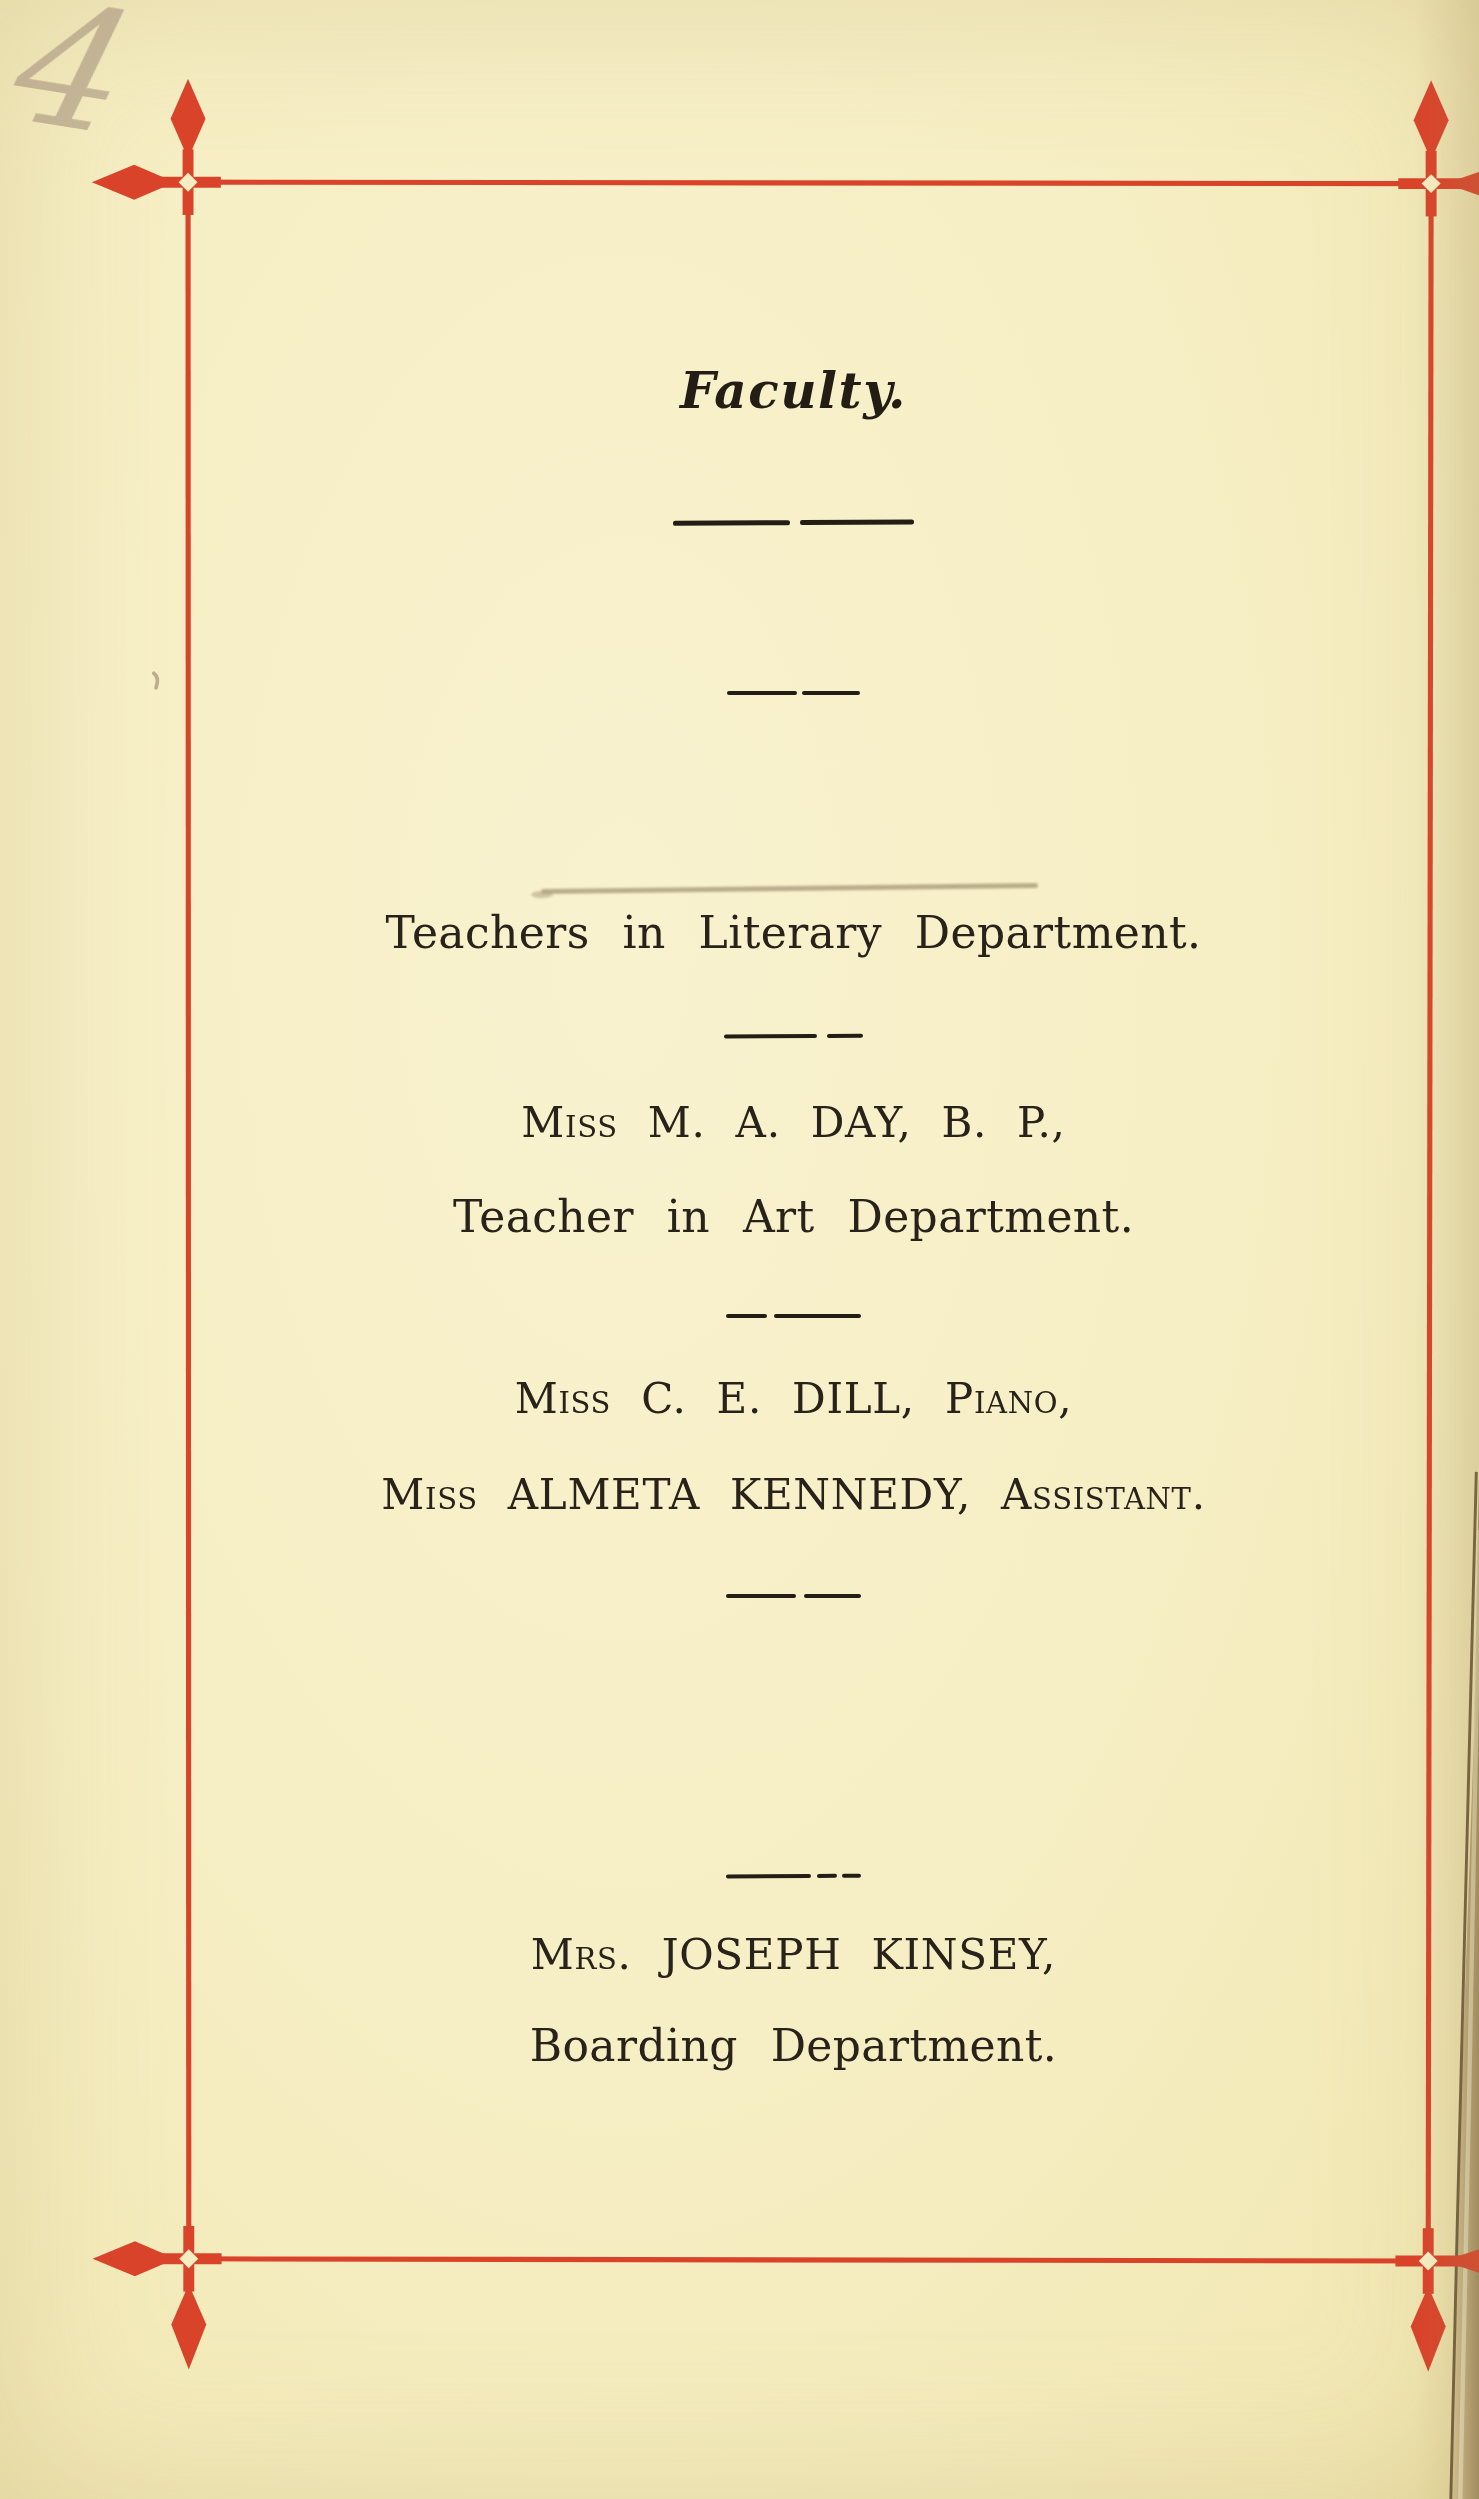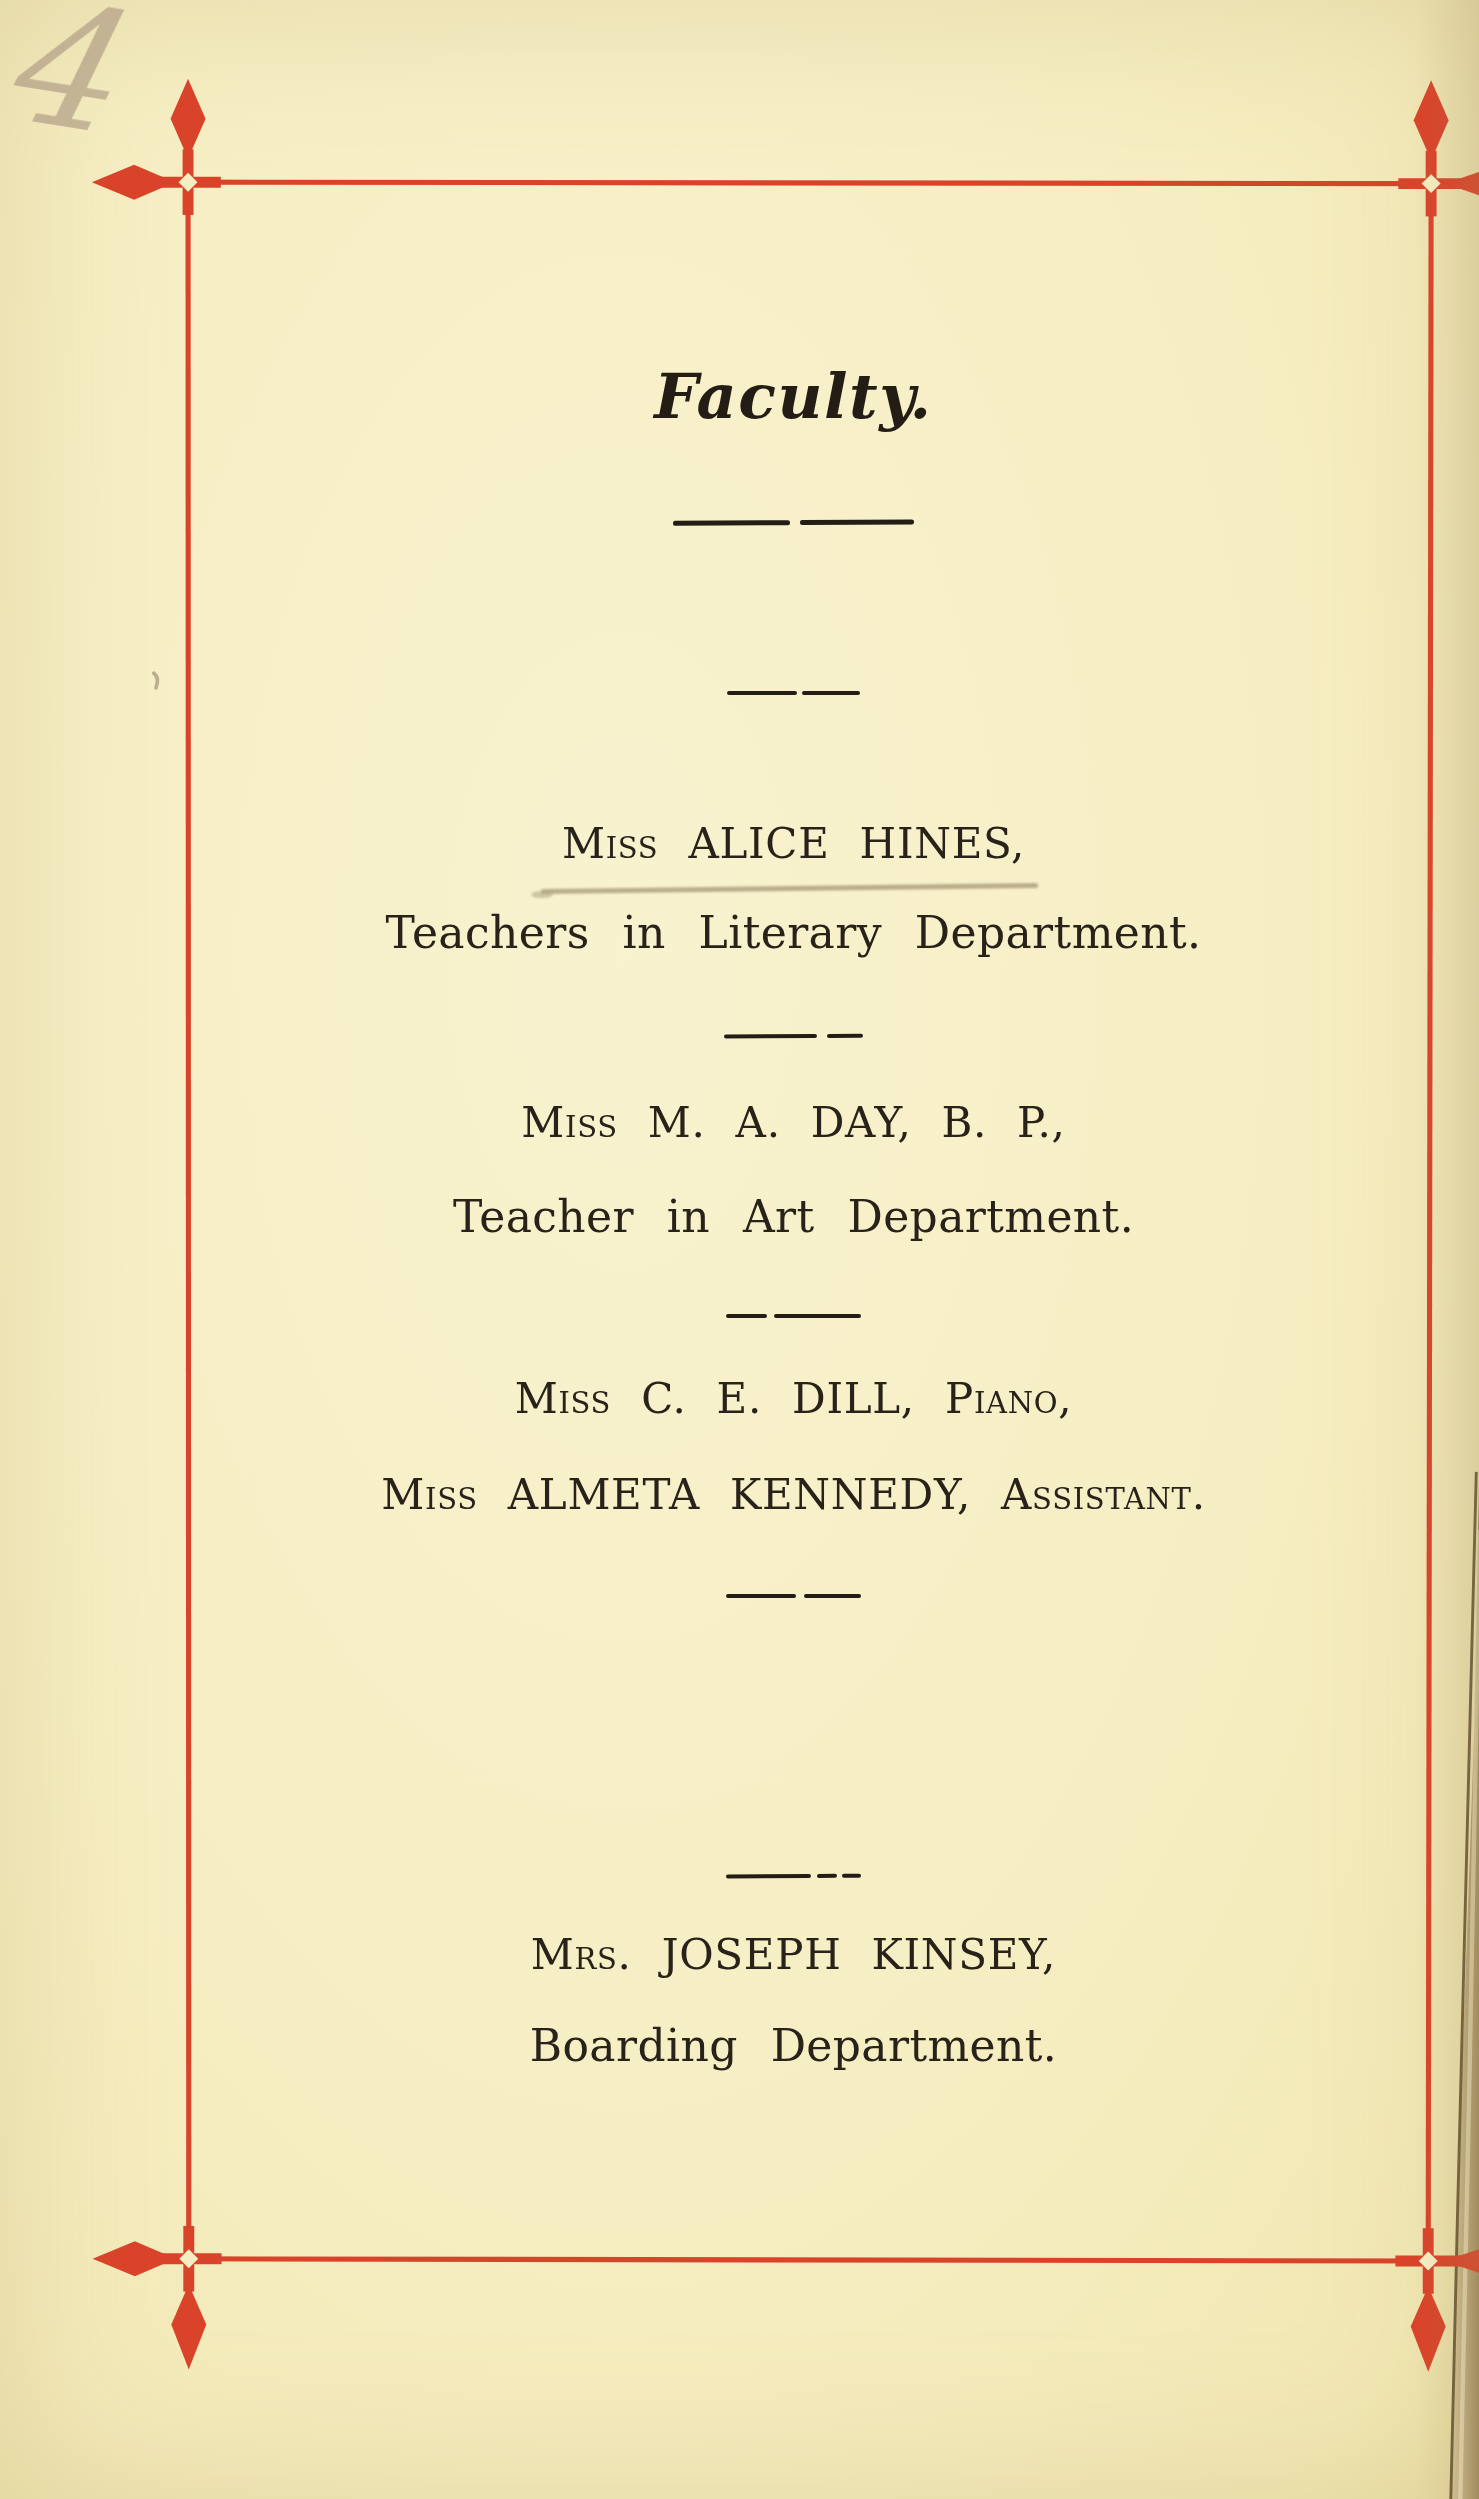--- a/index.html
+++ b/index.html
@@ -29,21 +29,21 @@
     filter:blur(0.5px);
     line-height:1;
   }
   
   .line{
     position:absolute;left:188px;width:1243px;
     box-sizing:border-box;padding-right:32px;
     text-align:center;white-space:nowrap;line-height:1;
   }
   .title{
-    font-size:62px;font-weight:700;font-style:italic;letter-spacing:1.5px;
+    font-size:50px;font-weight:700;font-style:italic;letter-spacing:1.5px;
     color:#241d15;
   }
   .names{
     font-size:42px;font-variant:small-caps;
     word-spacing:.38em;letter-spacing:0.7px;
   }
   .wide{font-size:41px;word-spacing:.55em;}
   .sentence{
     font-size:44px;word-spacing:.42em;letter-spacing:0.4px;
   }
@@ -140,21 +140,20 @@
     <i style="width:117px"></i>
       <i style="width:114px"></i>
   </div>
 
 
   <div class="divider" style="top:691px">
     <i style="width:70px"></i>
       <i style="width:58px;margin-left:-5.8px"></i>
   </div>
 
-  <div class="line names" style="top:823px">Miss ALICE HINES,</div>
   <div class="line sentence" style="top:911px">Teachers in Literary Department.</div>
 
   <div class="divider tilt" style="top:1034px">
     <i style="width:93px"></i>
       <i style="width:36px"></i>
   </div>
 
   <div class="line sentence" style="top:1195px">Teacher in Art Department.</div>
   <div class="line names" style="top:1102px">Miss M. A. DAY, B. P.,</div>
 

